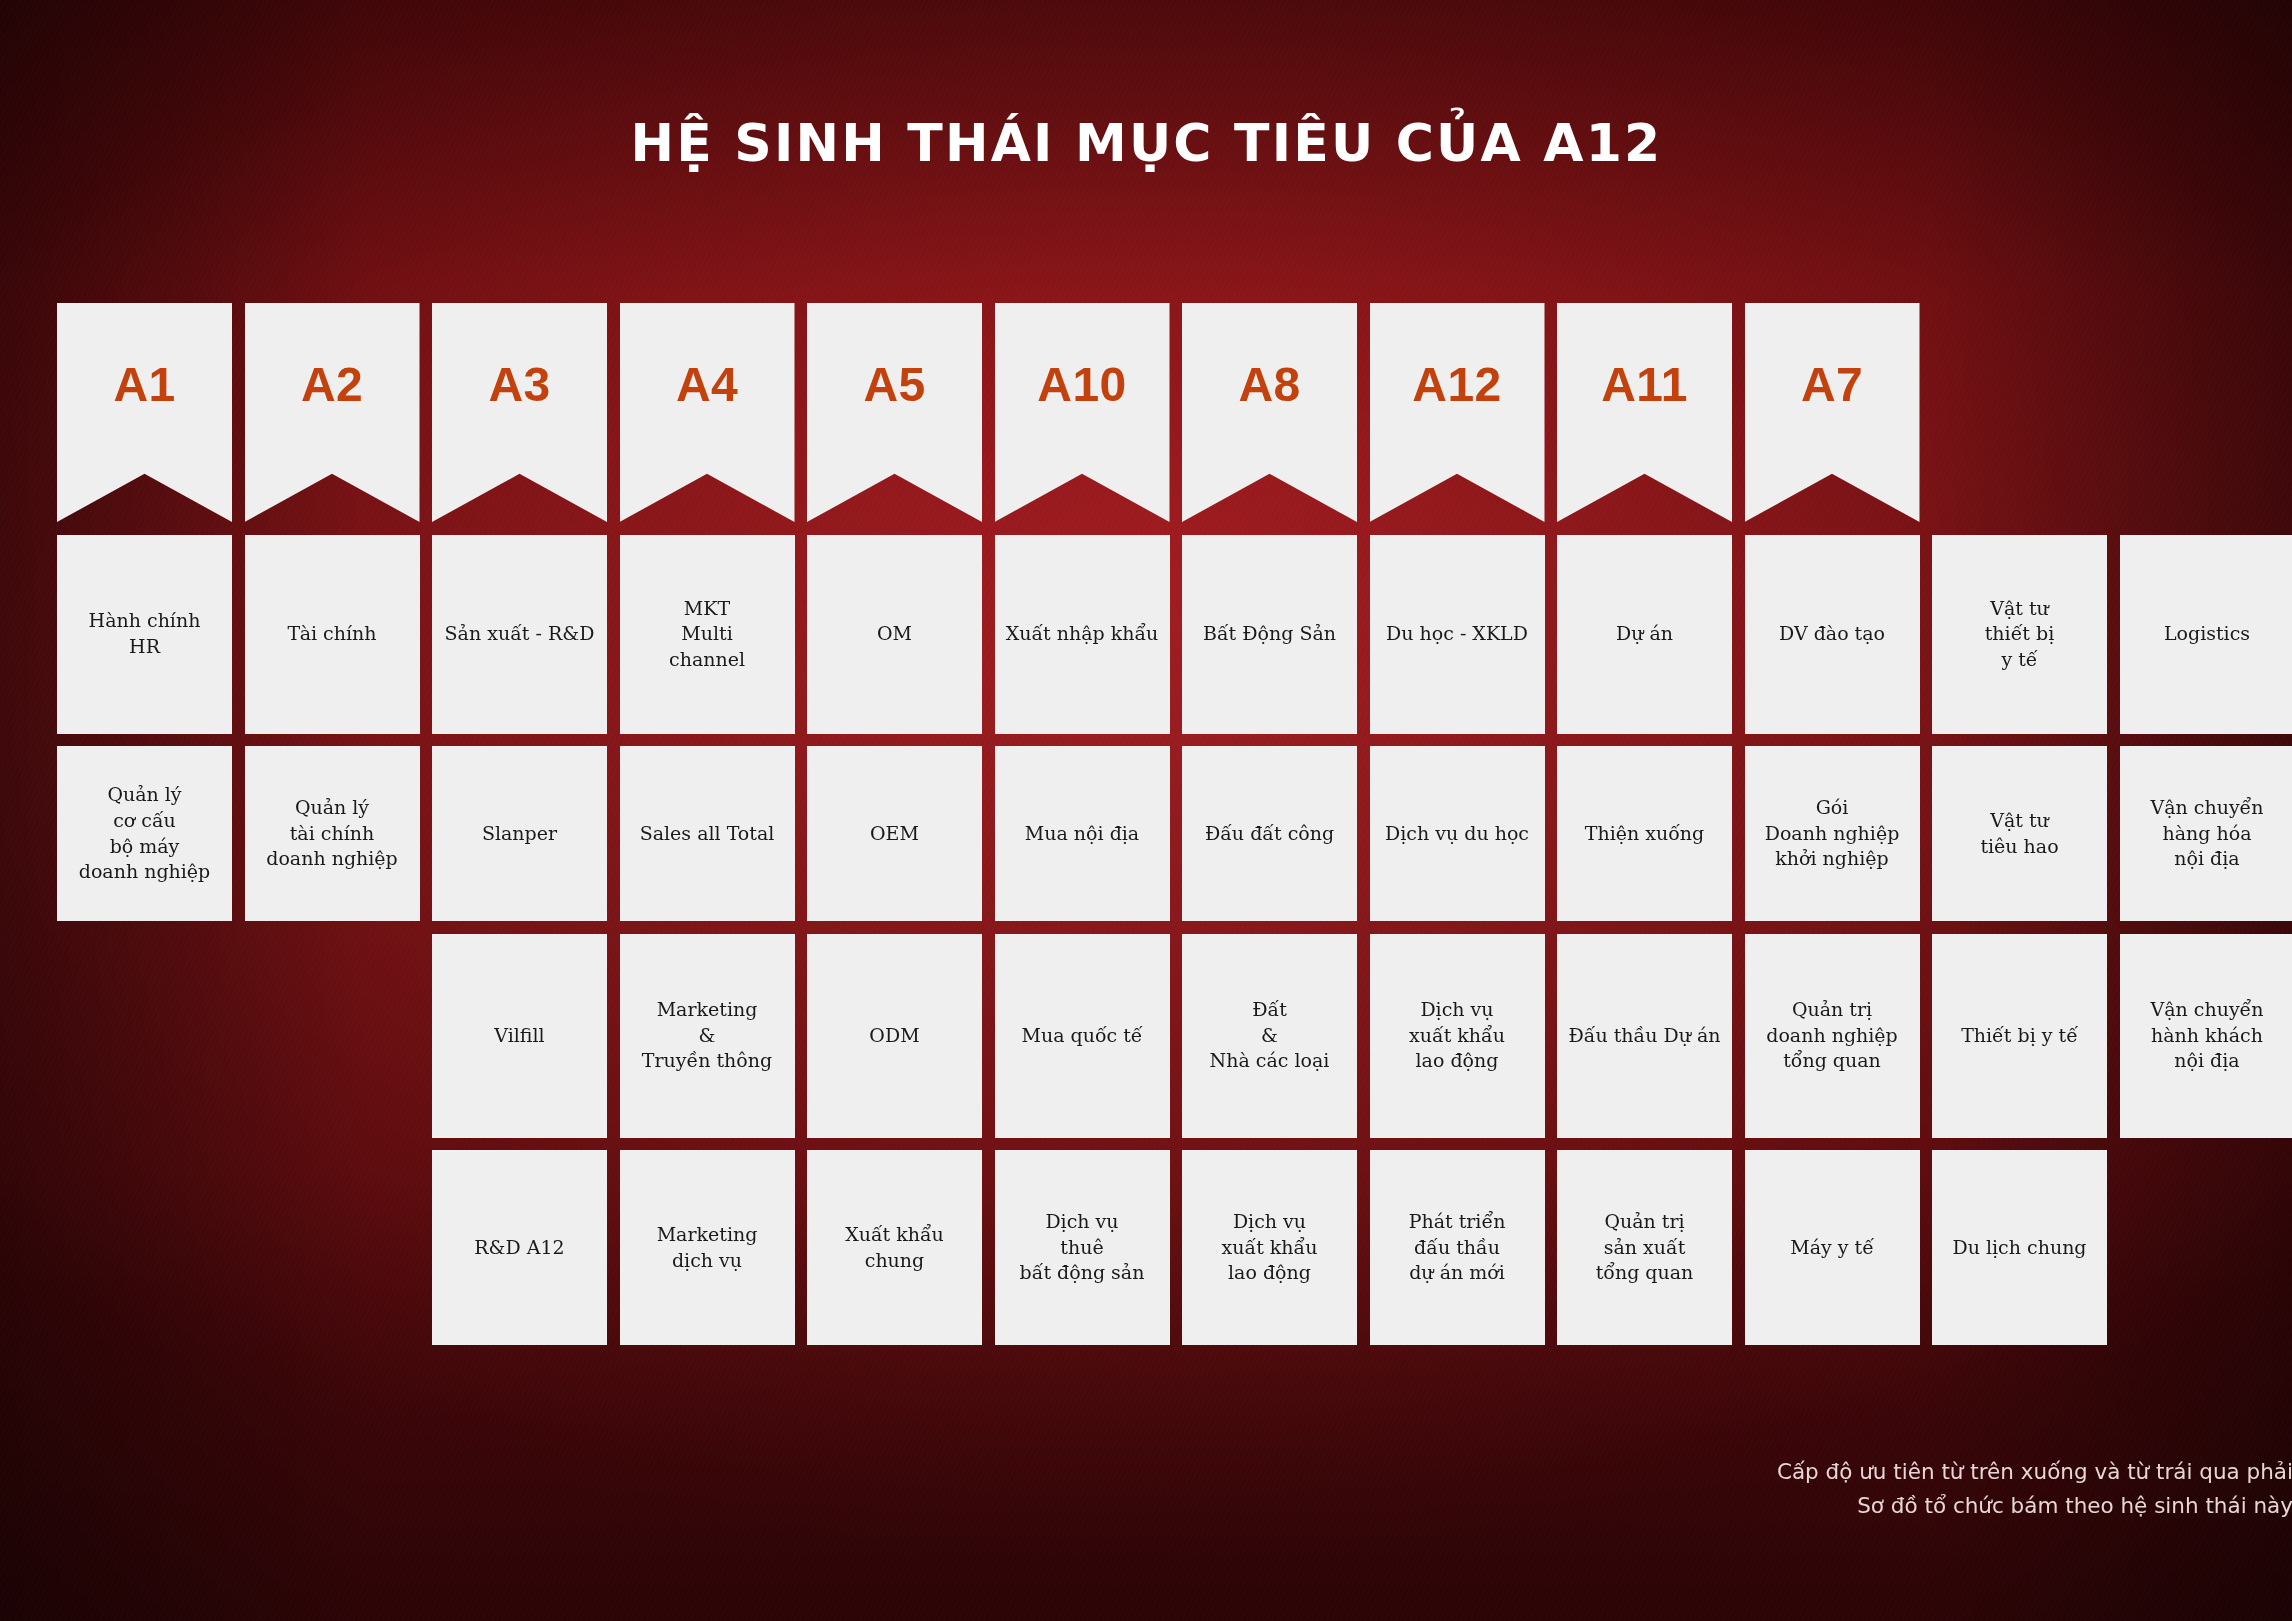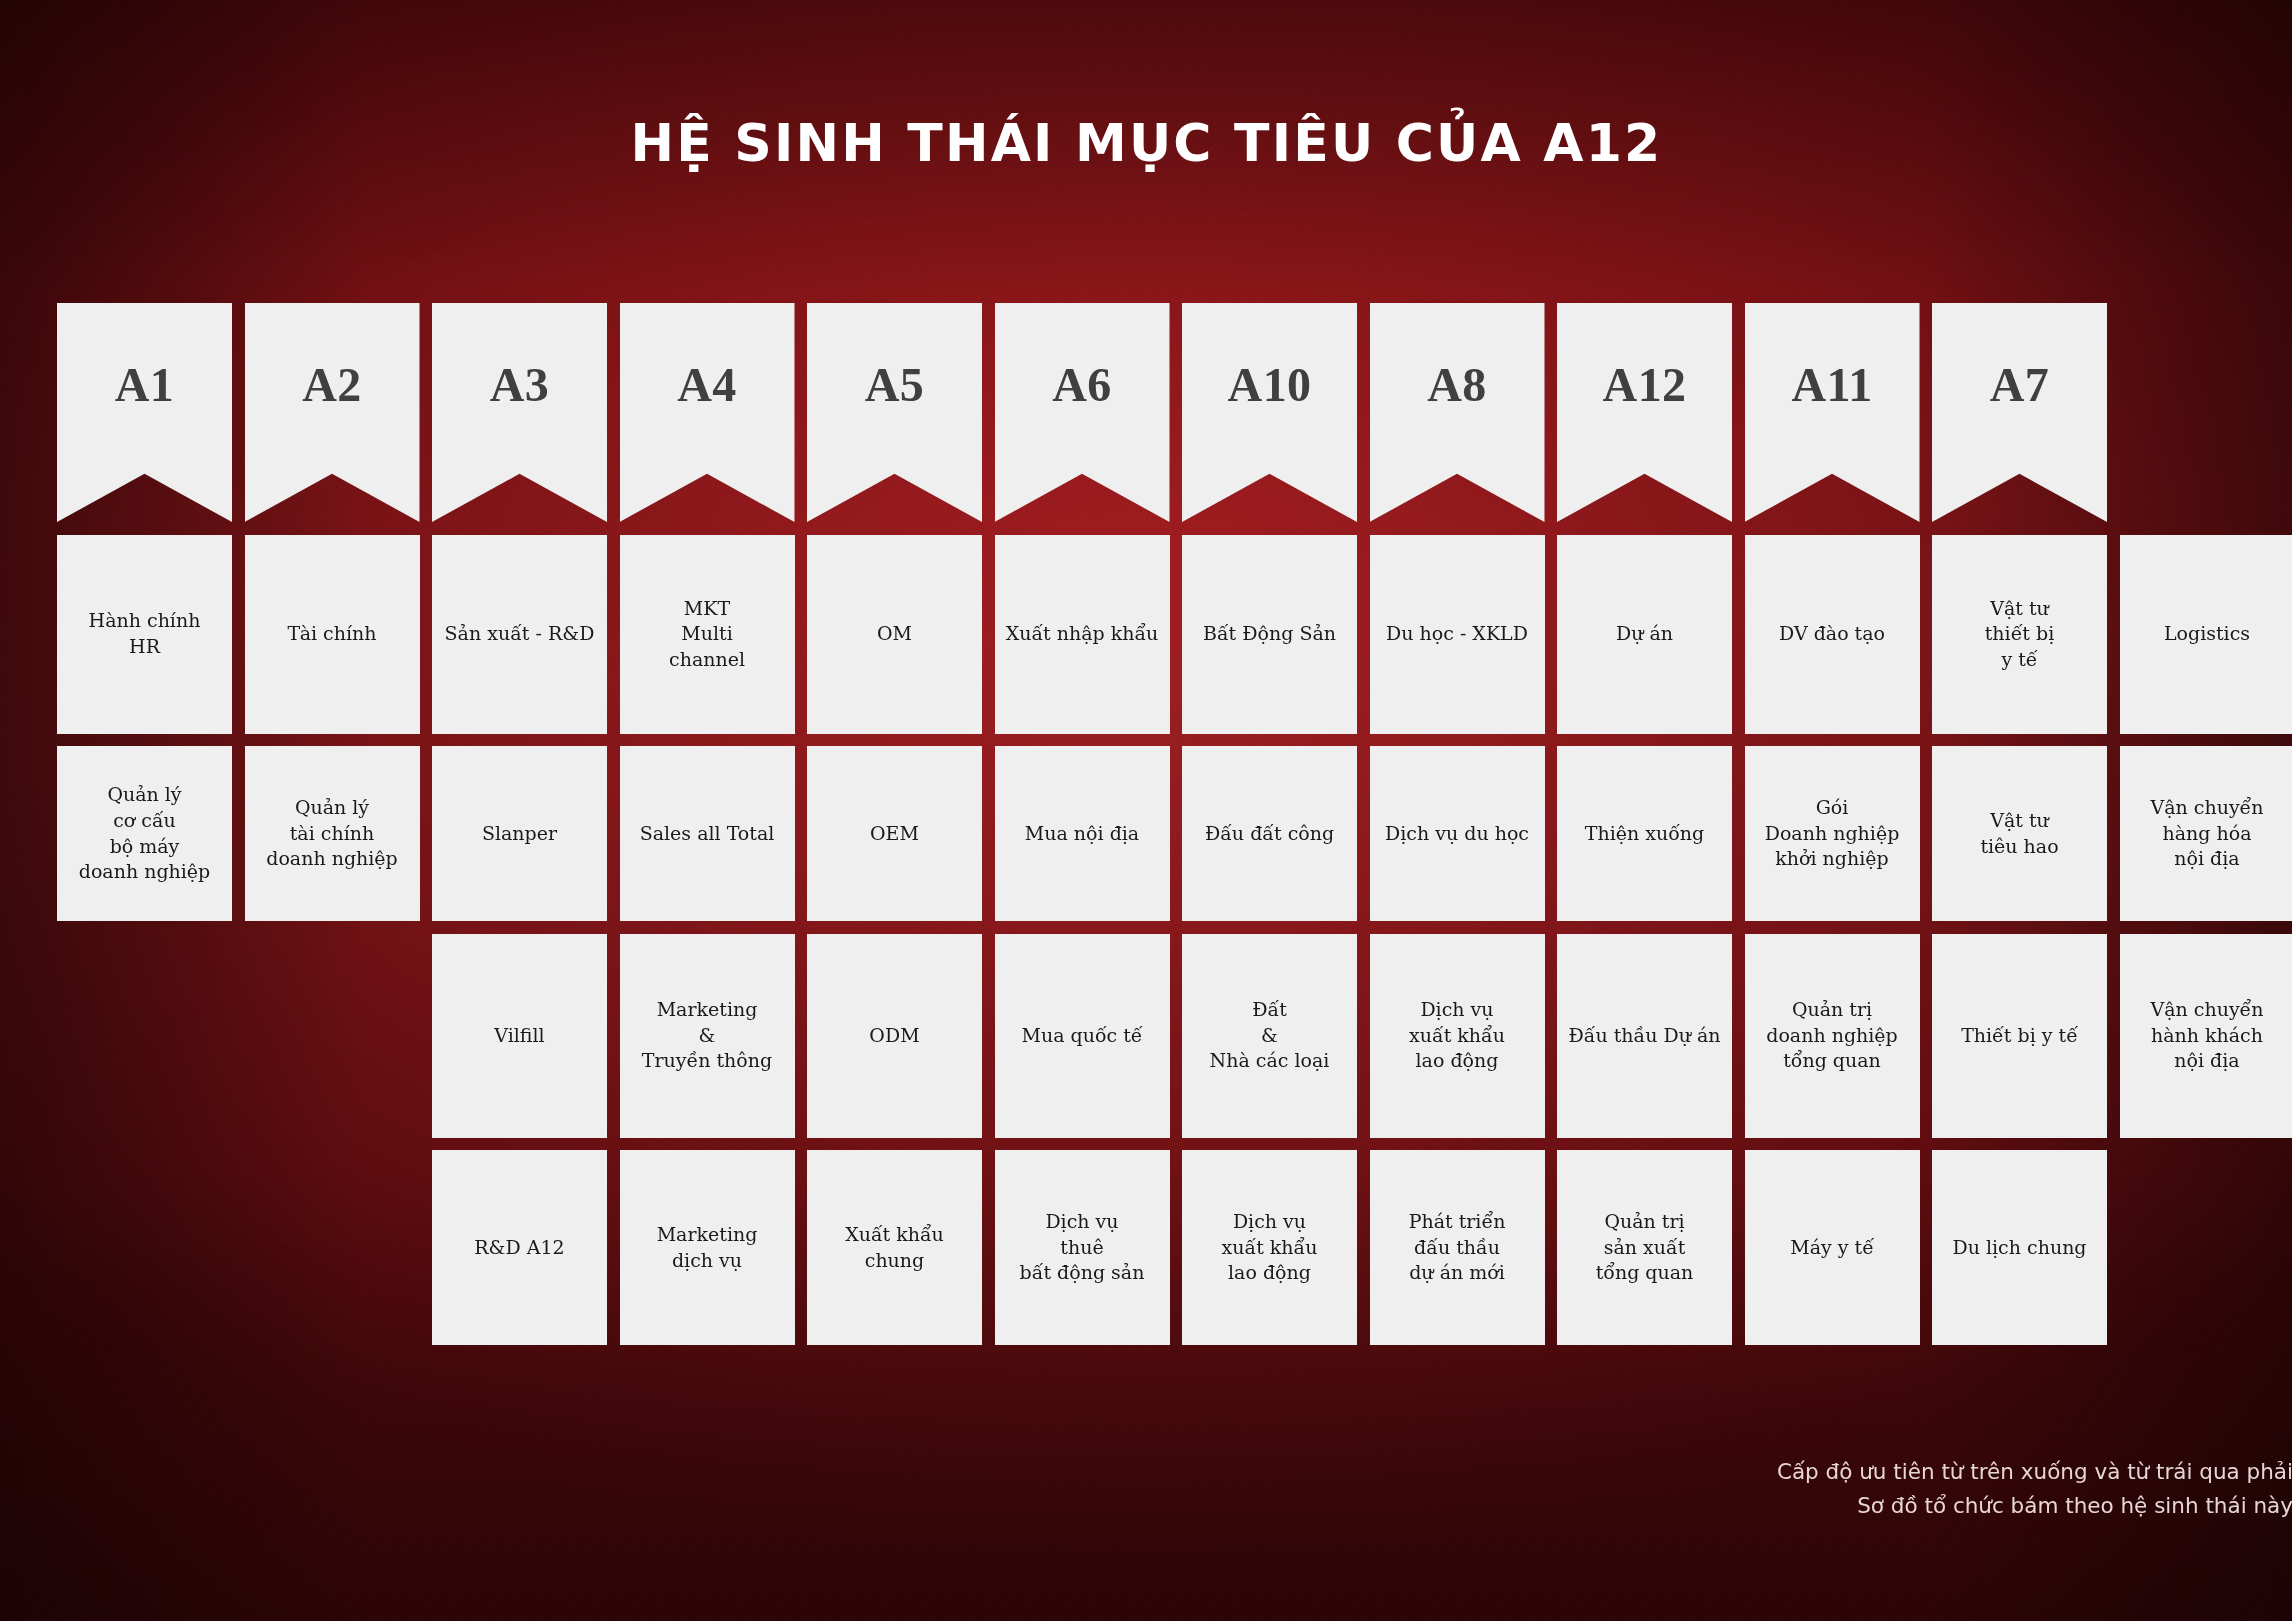--- a/index.html
+++ b/index.html
@@ -76,25 +76,25 @@
     height: 219px;
     background: #efefef;
     display: flex;
     align-items: flex-start;
     justify-content: center;
     padding-top: 54px;
     box-sizing: border-box;
     clip-path: polygon(0 0, 100% 0, 100% 100%, 50% 78%, 0 100%);
   }
   .pennant .code {
-    color: #404040;
+    color: #c2410c;
     font-size: 48px;
     font-weight: bold;
     letter-spacing: 0.4px;
-    font-family: Liberation Serif, serif;
+    font-family: Liberation Sans, sans-serif;
   }
 
   
   .cell {
     background: #efefef;
     color: #1a1a1a;
     font-size: 19px;
     line-height: 1.35;
     text-align: center;
     display: flex;
@@ -154,25 +154,20 @@
             <span class="code">A4</span>
           </div>
         </div>
         <div class="col">
           <div class="pennant">
             <span class="code">A5</span>
           </div>
         </div>
         <div class="col">
           <div class="pennant">
-            <span class="code">A6</span>
-          </div>
-        </div>
-        <div class="col">
-          <div class="pennant">
             <span class="code">A10</span>
           </div>
         </div>
         <div class="col">
           <div class="pennant">
             <span class="code">A8</span>
           </div>
         </div>
         <div class="col">
           <div class="pennant">

